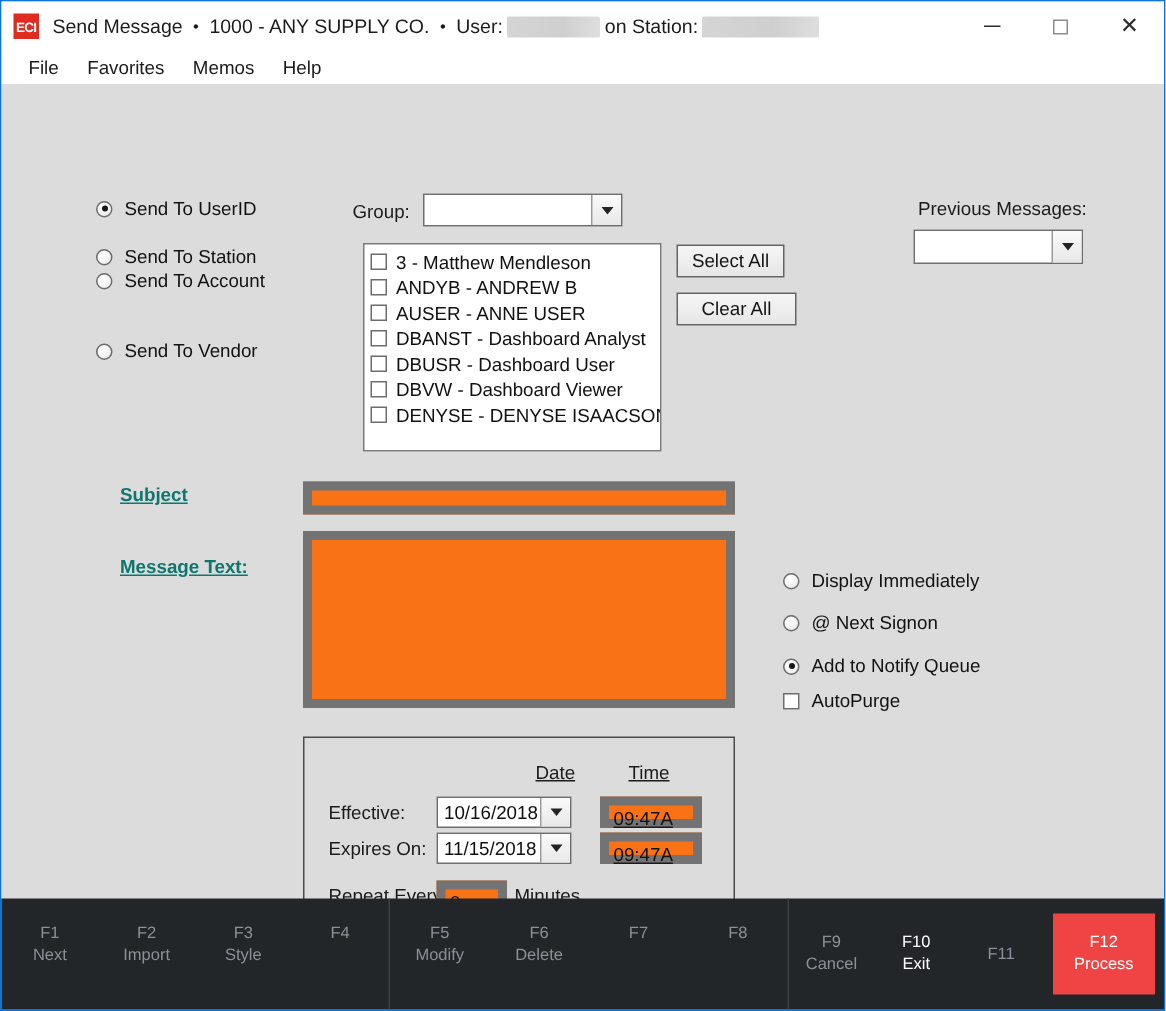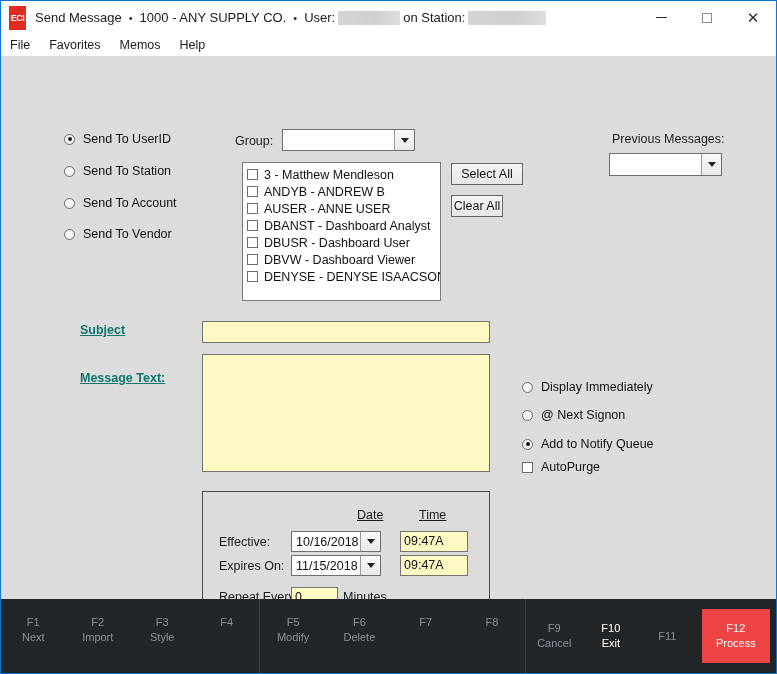--- a/index.html
+++ b/index.html
@@ -21,21 +21,21 @@
   }
   
   .titlebar{
     height:33px;flex:0 0 33px;
     background:#ffffff;
     display:flex;align-items:center;
     padding-left:8px;
     position:relative;
   }
   .app-icon{
-    width:17px;height:24px;
+    width:17px;height:17px;
     background:#e02b20;
     color:#fff;
     font-size:9px;font-weight:bold;
     display:flex;align-items:center;justify-content:center;
     letter-spacing:-.5px;
     flex:0 0 17px;
     font-family:"Liberation Sans", sans-serif;
   }
   .title-text{
     margin-left:9px;
@@ -66,21 +66,21 @@
     font-size:13px;color:#2b2b2b;
   }
   .wc .bar{width:11px;height:1px;background:#2b2b2b;}
   .wc .sq{width:10px;height:10px;border:1px solid #8c8c8c;box-sizing:border-box;}
   .wc .x{font-size:15px;line-height:1;color:#2b2b2b;}
   
   .menubar{
     height:22px;flex:0 0 22px;
     background:#ffffff;
     display:flex;align-items:center;
-    padding-left:9px;
+    padding-left:18px;
     font-size:12.5px;
     color:#1b1b1b;
   }
   .menubar .mi{padding:0 11px 0 0;margin-right:8px;cursor:default;}
   
   .form{
     flex:1 1 auto;
     background:#dcdcdc;
     position:relative;
   }
@@ -104,24 +104,25 @@
     background:#fff;
     box-sizing:border-box;
     display:inline-block;flex:0 0 11px;
   }
   .opt{
     position:absolute;display:flex;align-items:center;gap:8px;
     font-size:12.5px;color:#121212;
   }
   .lbl-grey{color:#555;font-size:12.5px;}
   .field{
-    background:#fef9c3;
-    border:1px solid #737373;
-    box-sizing:border-box;
-    position:absolute;
+    background:#f97316;
+    border:6px solid #737373;
+    box-sizing:border-box;
+    position:absolute;
+    text-decoration:underline;
   }
   .combo{
     position:absolute;
     background:#ffffff;
     border:1px solid #6e6e6e;
     box-sizing:border-box;
     display:flex;align-items:stretch;
   }
   .combo .val{
     flex:1 1 auto;padding:0 4px;
@@ -260,21 +261,21 @@
   <div class="form">
 
     <div class="opt" style="left:63px;top:76px;">
       <span class="radio on"></span>
       <span>Send To UserID</span>
     </div>
     <div class="opt" style="left:63px;top:108px;">
       <span class="radio"></span>
       <span>Send To Station</span>
     </div>
-    <div class="opt" style="left:63px;top:140px;">
+    <div class="opt" style="left:63px;top:124px;">
       <span class="radio"></span>
       <span>Send To Account</span>
     </div>
     <div class="opt" style="left:63px;top:171px;">
       <span class="radio"></span>
       <span>Send To Vendor</span>
     </div>
 
     <div class="plain lbl-grey" style="left:234px;top:78px;">Group:</div>
     <div class="combo" style="left:281px;top:73px;width:133px;height:22px;">
@@ -312,21 +313,21 @@
         </div>
         <div class="litem">
           <span class="cbox"></span>
           <span>DENYSE - DENYSE ISAACSON</span>
         </div>
       </div>
 
     </div>
 
     <div class="btn" style="left:450px;top:107px;width:72px;height:22px;">Select All</div>
-    <div class="btn" style="left:450px;top:139px;width:52px;height:22px;">Clear All</div>
+    <div class="btn" style="left:450px;top:139px;width:80px;height:22px;">Clear All</div>
 
     <div class="plain lbl-grey" style="left:611px;top:76px;">Previous Messages:</div>
     <div class="combo" style="left:608px;top:97px;width:113px;height:23px;">
       <div class="val"></div>
       <div class="arrow">
           <i></i>
         </div>
     </div>
 
     <div class="ulbl" style="left:79px;top:267px;">Subject </div>

